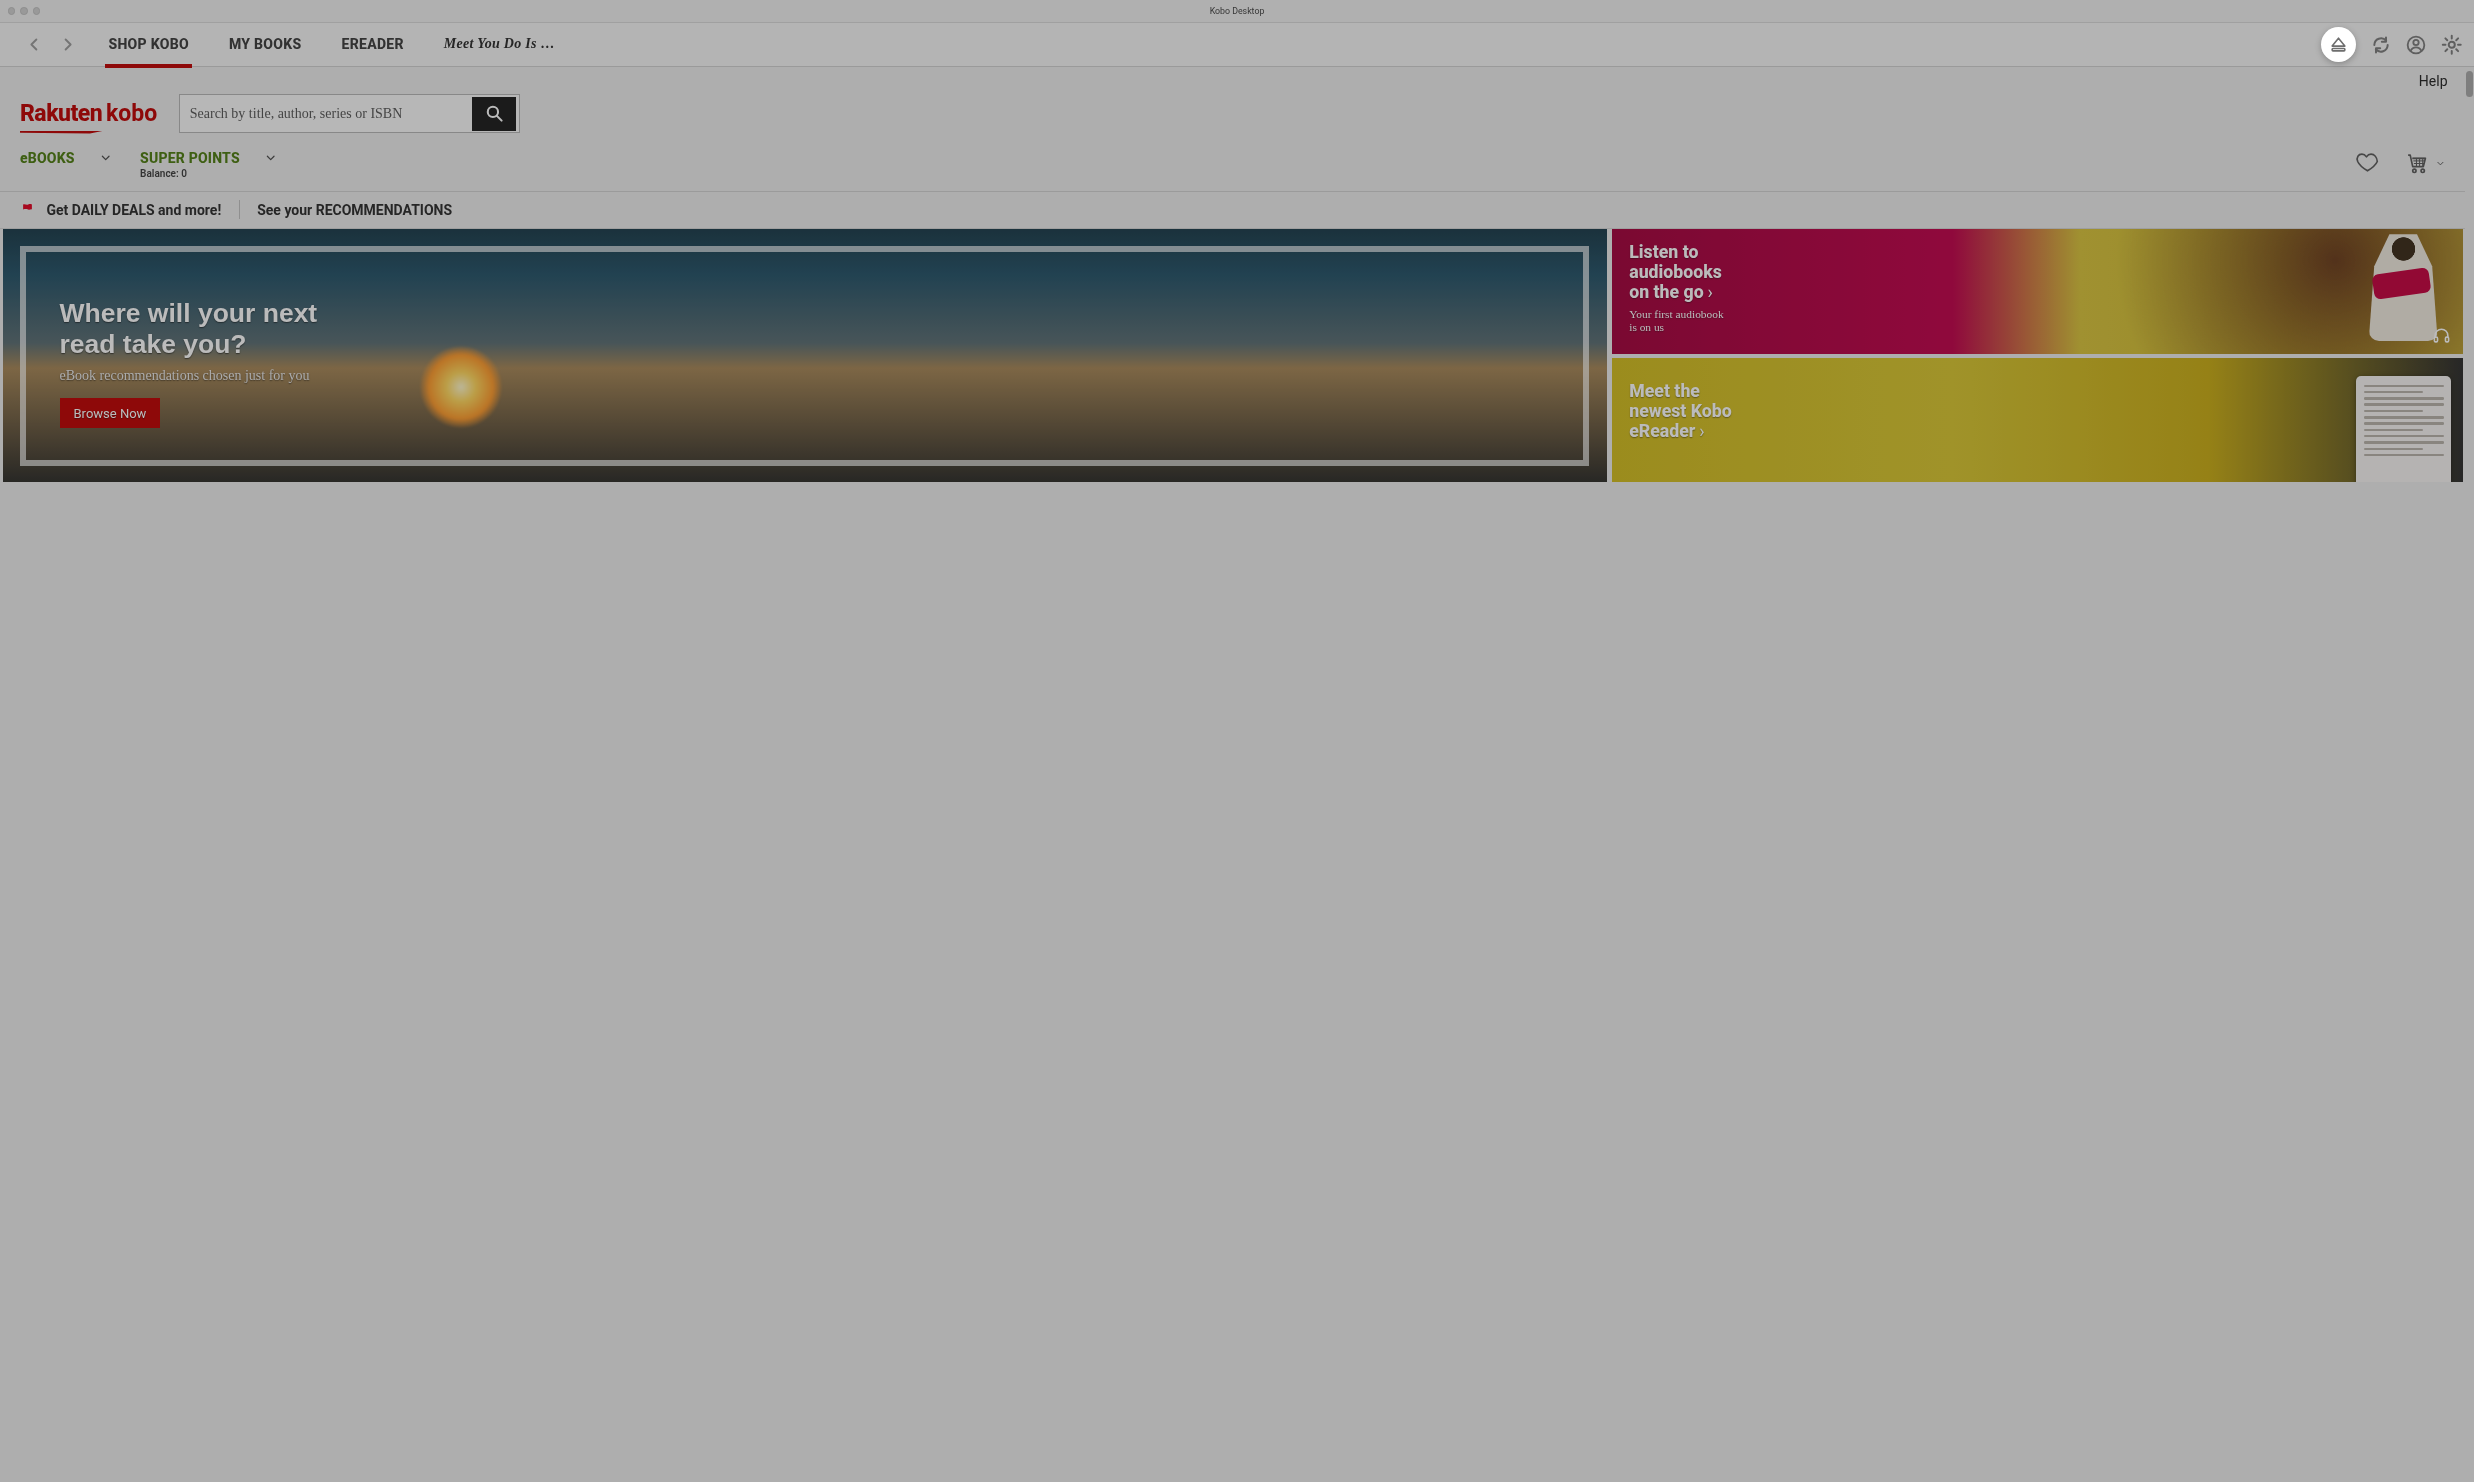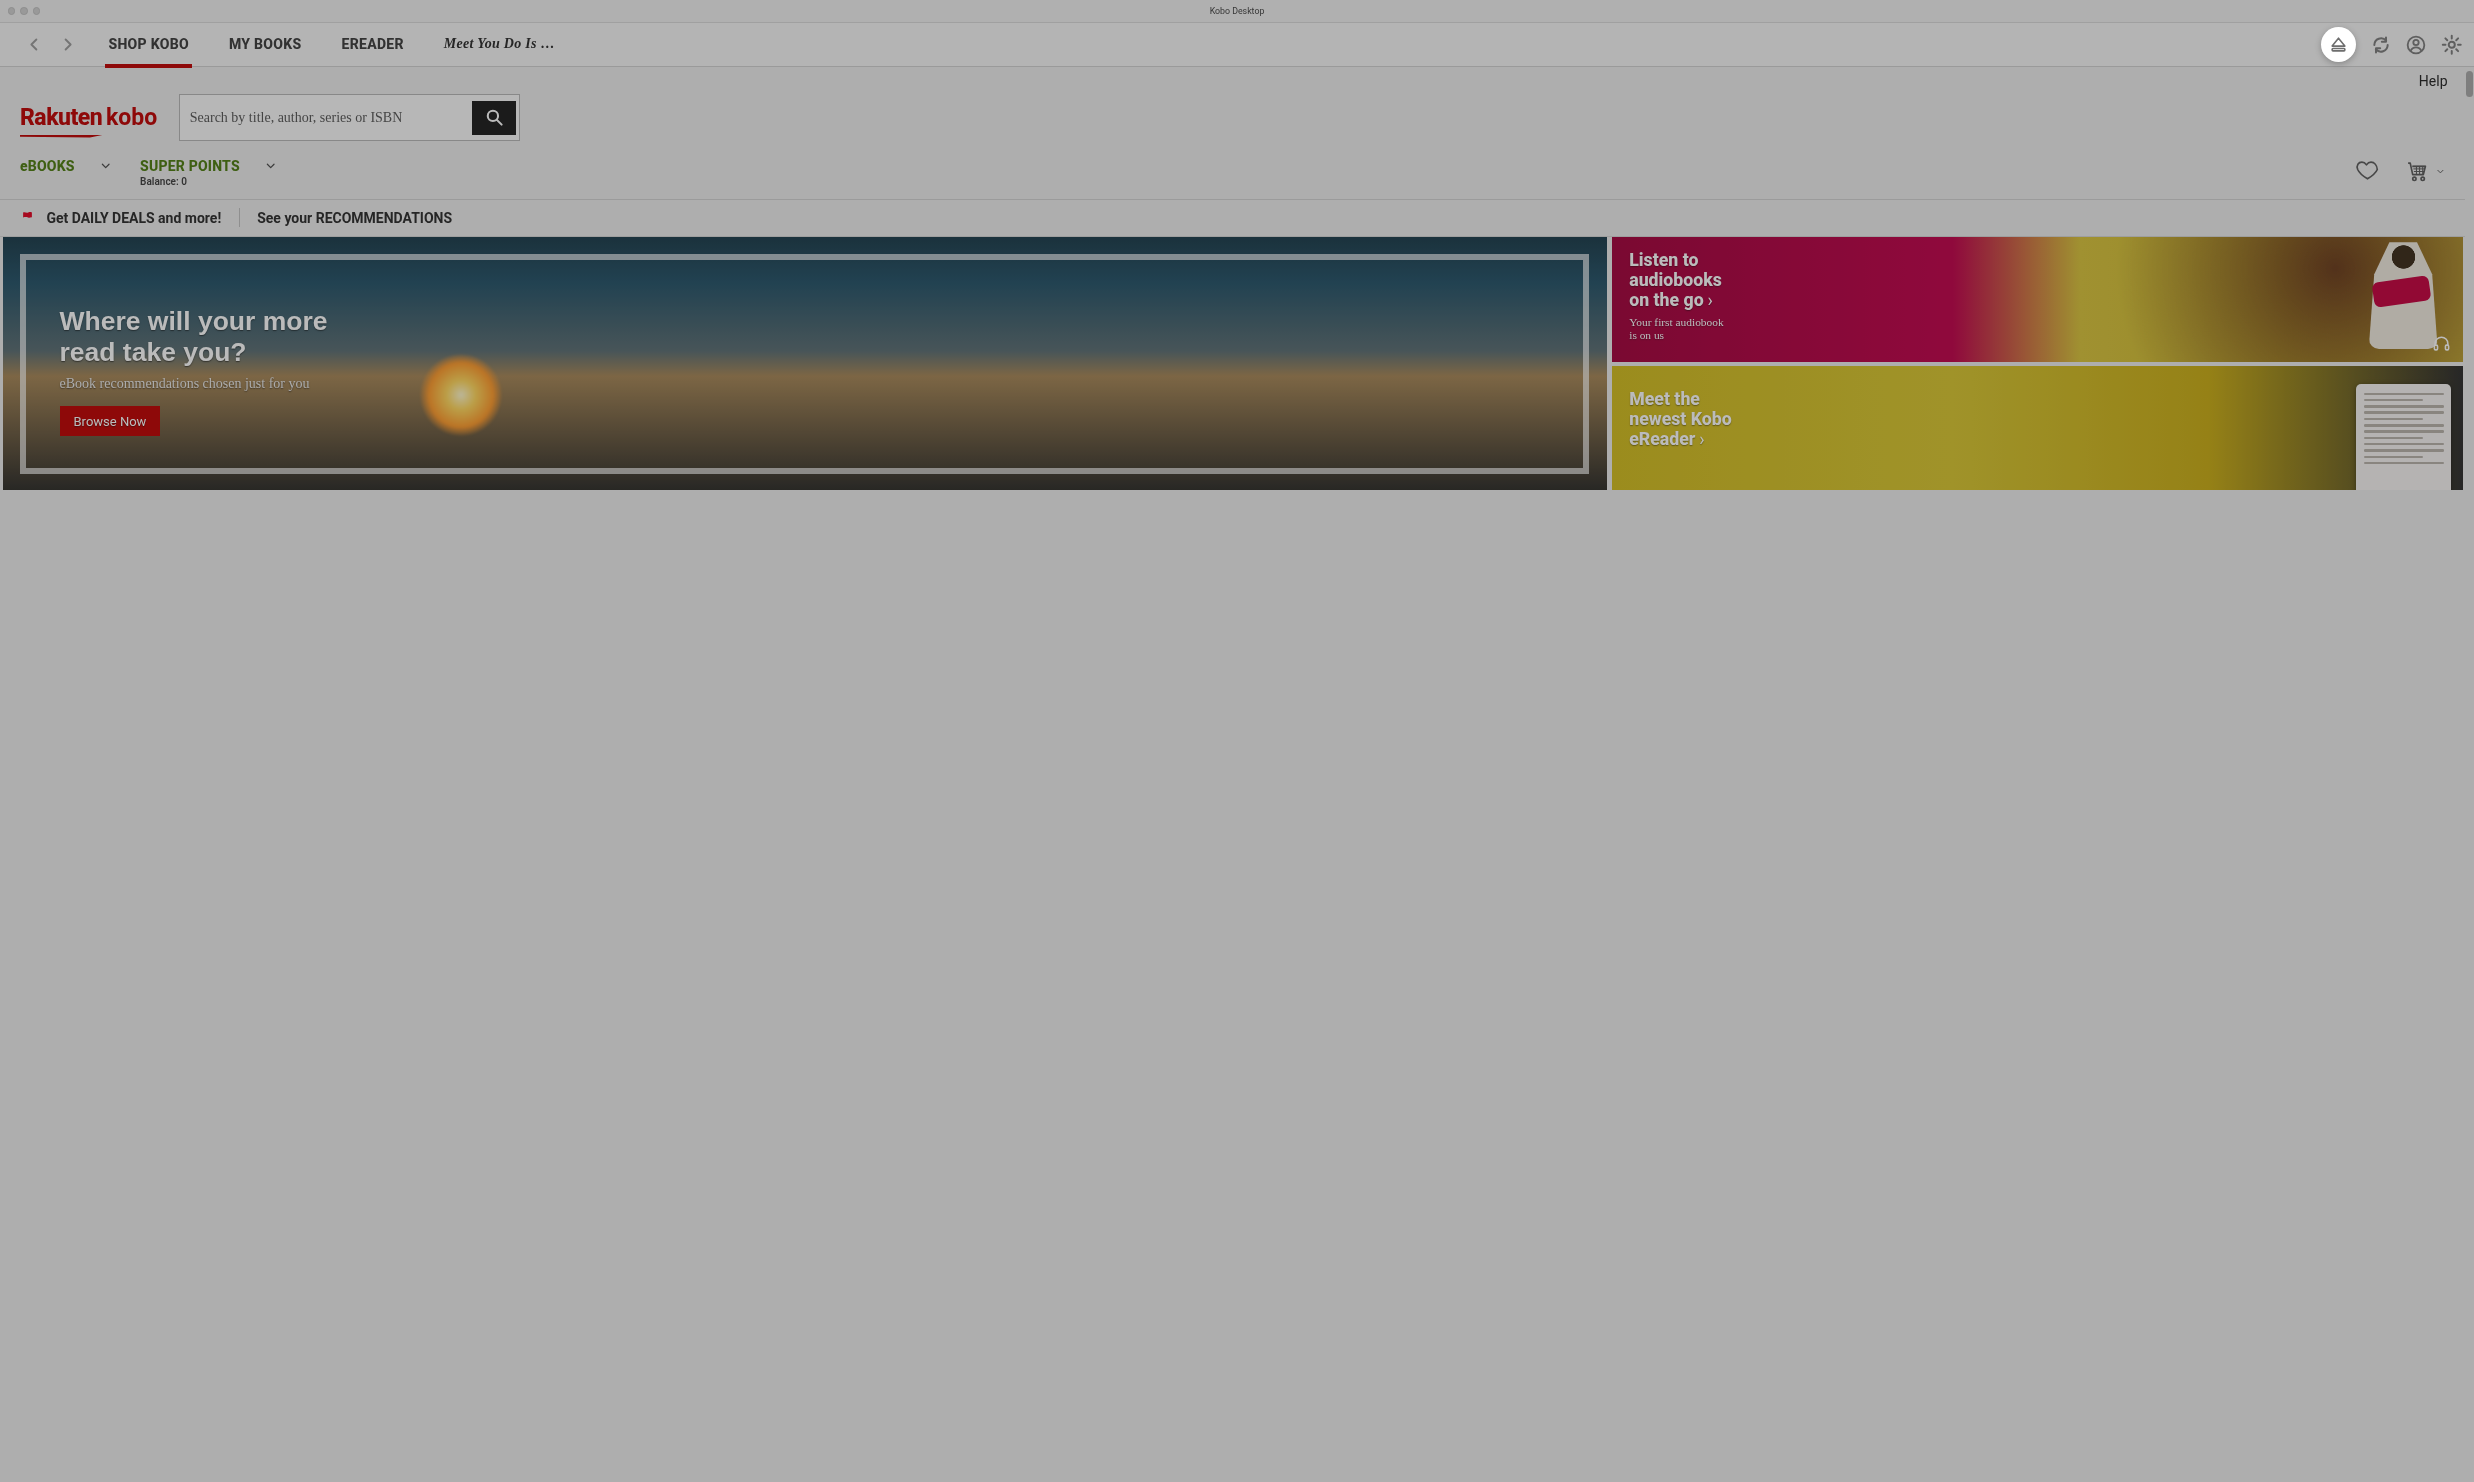--- a/index.html
+++ b/index.html
@@ -86,21 +86,21 @@
   .logo-rakuten { font-size:23px; letter-spacing:-0.5px; position:relative; }
   .logo-rakuten::after {
     content:""; position:absolute; left:0; bottom:-6.3px;
     width:100%; height:2.5px; background:#bf0000;
     clip-path: polygon(0 0, 100% 0, 85% 100%, 0 70%);
   }
   .logo-kobo { font-size:23px; font-weight:700; color:#bf0000; }
 
   .search-wrap {
     display:flex; align-items:center;
-    border: 1.3px solid #b6b6b6; height: 47px; width: 341px;
+    border: 1.3px solid #b6b6b6; height: 39px; width: 341px;
     background: #fafafa;
   }
   .search-input {
     flex:1; border:none; outline:none; background:transparent;
     font-family: Georgia, "Times New Roman", serif;
     font-size: 14px; color:#444; padding: 0 10px;
   }
   .search-input::placeholder { color:#555; }
   .search-btn {
     width: 44px; height: 34px; margin-right:2.5px; background:#1a1a1a;
@@ -334,21 +334,21 @@
       <span>Get DAILY DEALS and more!</span>
       <div class="promo-divider"></div>
       <span>See your RECOMMENDATIONS</span>
     </div>
 
     <div class="banners">
       <div class="banner-left">
         <div class="sun"></div>
         <div class="bl-inner">
           <div class="bl-title">
-            <span>Where will your more</span><br>
+            <span>Where will your next</span><br>
             <span>read take you?</span>
           </div>
           <div class="bl-sub">eBook recommendations chosen just for you</div>
           <div class="bl-btn">Browse Now</div>
         </div>
       </div>
 
       <div class="banner-right">
         <div class="br-tile tile-audio">
           <div class="person"></div>

